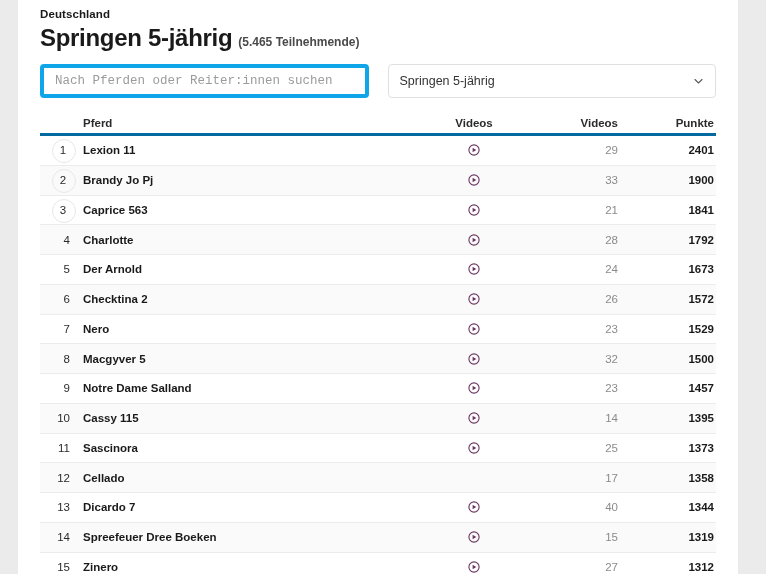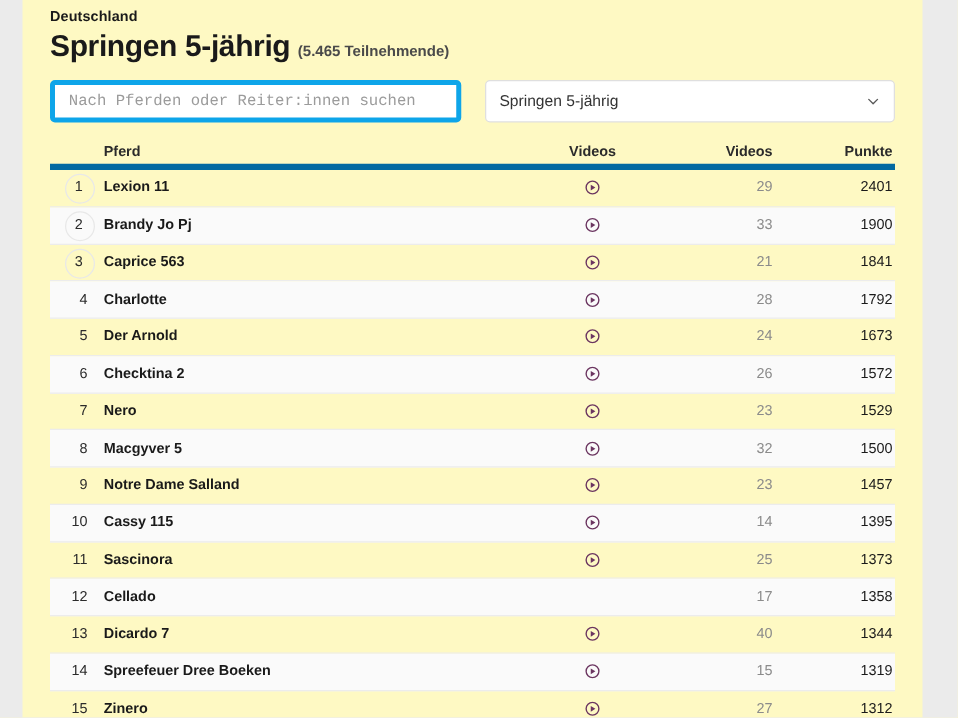--- a/index.html
+++ b/index.html
@@ -21,21 +21,21 @@
     background: #ebebeb;
   }
 
   
   #panel {
     position: absolute;
     left: 18px;
     top: 0;
     width: 720px;
     height: 574px;
-    background: #fef9c3;
+    background: #ffffff;
   }
 
   #inner {
     padding: 0 12px;
   }
 
   
   .header {
     padding: 7px 0 0 10px;
   }
@@ -121,21 +121,21 @@
     padding: 0 10px;
     width: 100%;
   }
   .trow {
     display: flex;
     align-items: center;
     width: 100%;
   }
   .thead {
     height: 24px;
-    border-bottom: 5px solid #0369a1;
+    border-bottom: 3px solid #0369a1;
   }
   .thead .cell {
     font-size: 11.5px;
     font-weight: bold;
     color: #2b2b2b;
   }
   .tbody .trow {
     height: 29.75px;
     border-bottom: 1px solid #ececec;
   }
@@ -203,21 +203,21 @@
     text-align: right;
     font-size: 11.5px;
     color: #8b8b8b;
     padding-right: 2px;
   }
   .c-points {
     width: 96px;
     flex: 0 0 96px;
     text-align: right;
     font-size: 11.5px;
-    font-weight: normal;
+    font-weight: bold;
     color: #1a1a1a;
     padding-right: 2px;
   }
   .thead .c-starts,
   .thead .c-points {
     color: #2b2b2b;
     font-weight: bold;
   }
 
   .play-icon {

